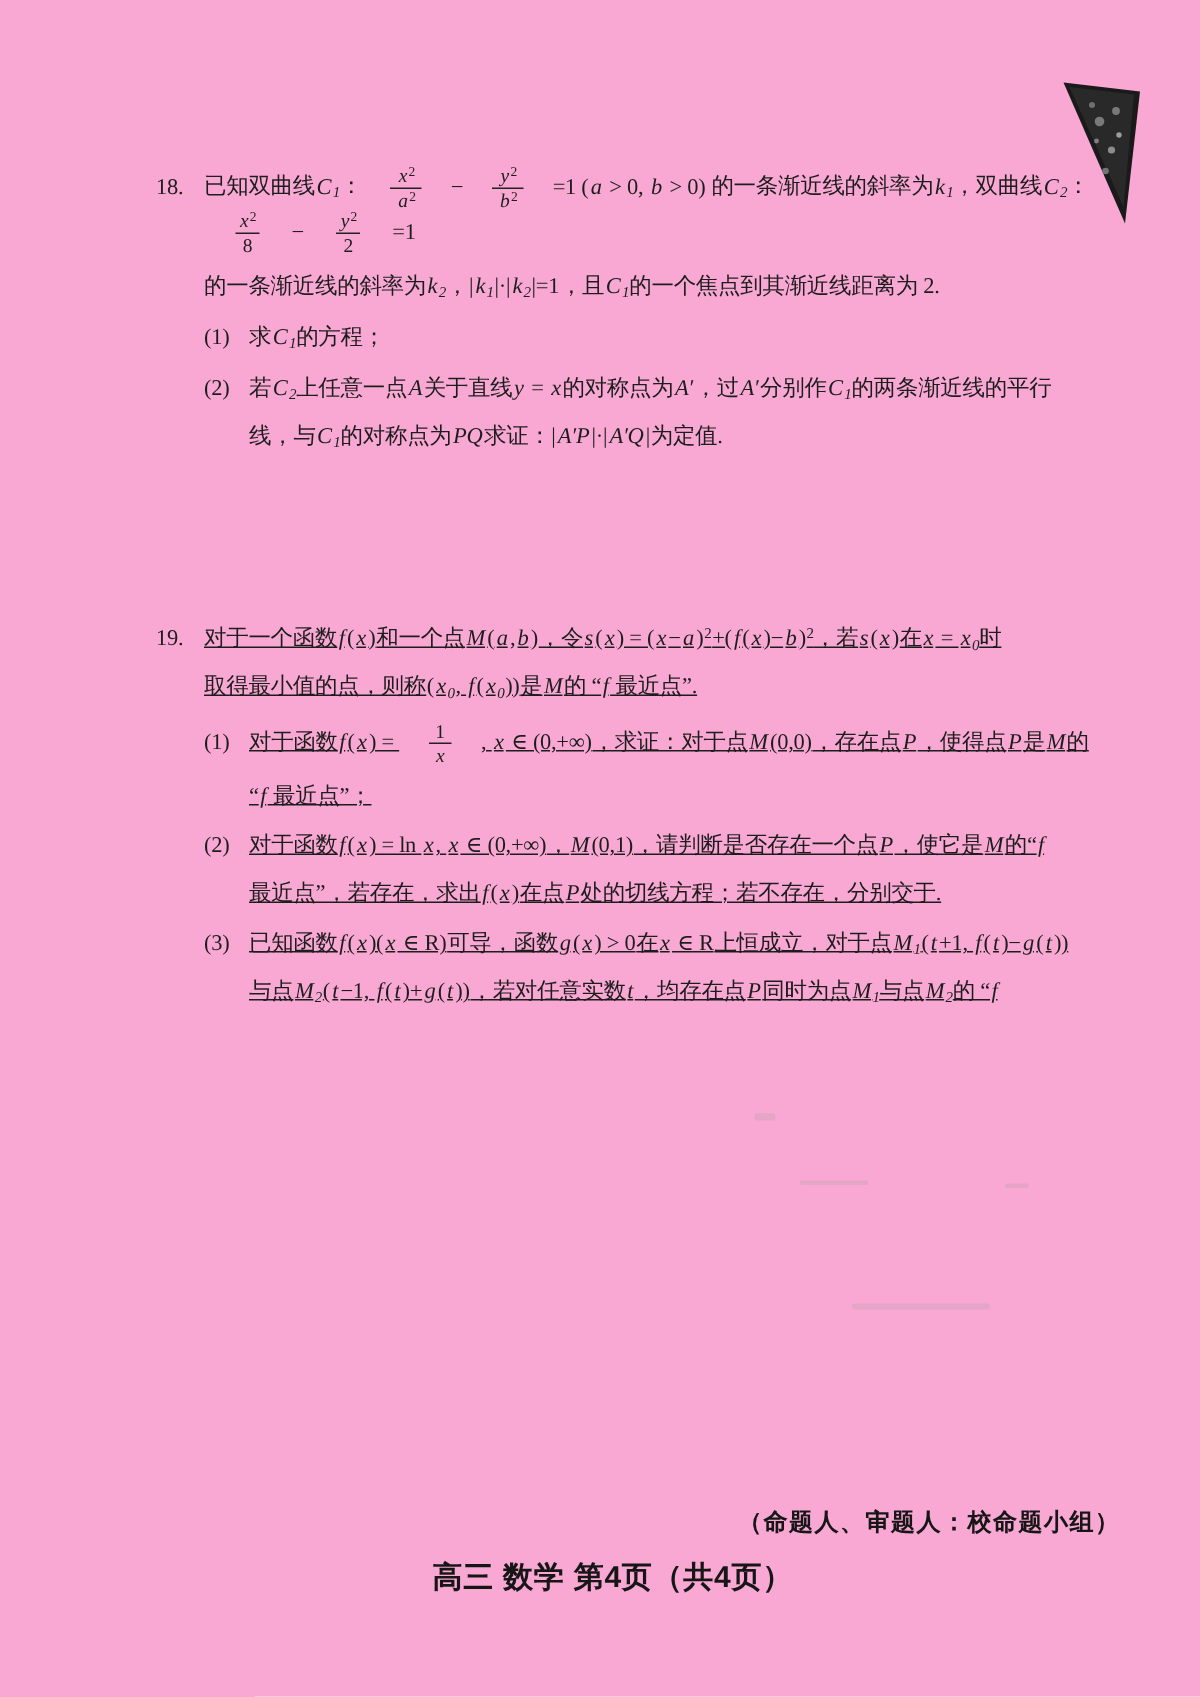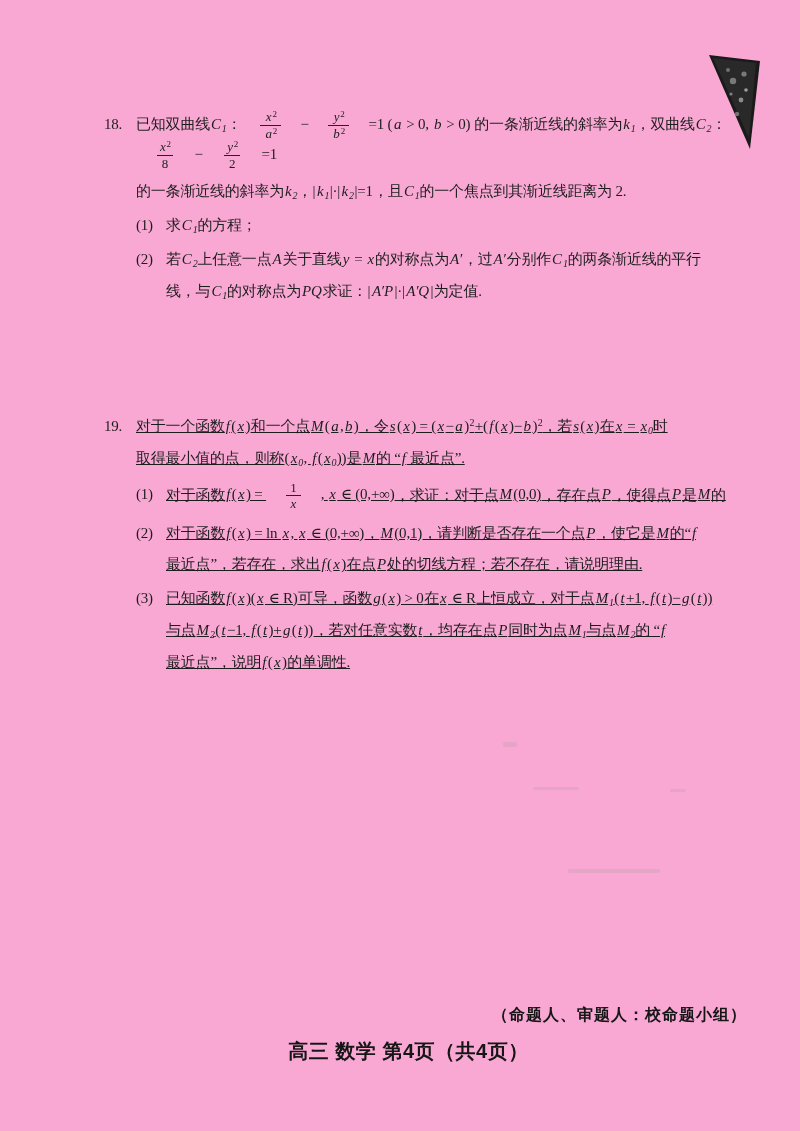--- a/index.html
+++ b/index.html
@@ -89,29 +89,29 @@
         </div>
       </div>
       <div class="problem">
         <div class="pline"><span class="pnum">19.</span><span class="seg cn">对于一个函数</span><span class="seg m">f</span><span class="seg r">(</span><span class="seg m">x</span><span class="seg r">)</span><span class="seg cn">和一个点</span><span class="seg m">M</span><span class="seg r">(</span><span class="seg m">a</span><span class="seg r">,</span><span class="seg m">b</span><span class="seg r">)</span><span class="seg cn">，令</span><span class="seg m">s</span><span class="seg r">(</span><span class="seg m">x</span><span class="seg r">) = (</span><span class="seg m">x</span><span class="seg r">−</span><span class="seg m">a</span><span class="seg r">)</span><span class="seg sup">2</span><span class="seg r">+(</span><span class="seg m">f</span><span class="seg r">(</span><span class="seg m">x</span><span class="seg r">)−</span><span class="seg m">b</span><span class="seg r">)</span><span class="seg sup">2</span><span class="seg cn">，若</span><span class="seg m">s</span><span class="seg r">(</span><span class="seg m">x</span><span class="seg r">)</span><span class="seg cn">在</span><span class="seg m">x</span><span class="seg r"> = </span><span class="seg m">x</span><span class="seg sub">0</span><span class="seg cn">时</span></div>
         <div class="pline"><span class="seg cn">取得最小值的点，则称</span><span class="seg r">(</span><span class="seg m">x</span><span class="seg sub">0</span><span class="seg r">, </span><span class="seg m">f</span><span class="seg r">(</span><span class="seg m">x</span><span class="seg sub">0</span><span class="seg r">))</span><span class="seg cn">是</span><span class="seg m">M</span><span class="seg cn">的 “</span><span class="seg m">f</span><span class="seg cn"> 最近点”.</span></div>
         <div class="item">
           <div class="pline"><span class="ilabel">(1)</span><span class="seg cn">对于函数</span><span class="seg m">f</span><span class="seg r">(</span><span class="seg m">x</span><span class="seg r">) = </span><span class="frac">
               <span class="fnum"><span class="seg r">1</span></span>
               <span class="fden"><span class="seg m">x</span></span>
             </span><span class="seg r">, </span><span class="seg m">x</span><span class="seg r"> ∈ (0,+∞)</span><span class="seg cn">，求证：对于点</span><span class="seg m">M</span><span class="seg r">(0,0)</span><span class="seg cn">，存在点</span><span class="seg m">P</span><span class="seg cn">，使得点</span><span class="seg m">P</span><span class="seg cn">是</span><span class="seg m">M</span><span class="seg cn">的</span></div>
+          <div class="pline"><span class="seg cn">“</span><span class="seg m">f</span><span class="seg cn"> 最近点”；</span></div>
         </div>
         <div class="item">
           <div class="pline"><span class="ilabel">(2)</span><span class="seg cn">对于函数</span><span class="seg m">f</span><span class="seg r">(</span><span class="seg m">x</span><span class="seg r">) = ln </span><span class="seg m">x</span><span class="seg r">, </span><span class="seg m">x</span><span class="seg r"> ∈ (0,+∞)</span><span class="seg cn">，</span><span class="seg m">M</span><span class="seg r">(0,1)</span><span class="seg cn">，请判断是否存在一个点</span><span class="seg m">P</span><span class="seg cn">，使它是</span><span class="seg m">M</span><span class="seg cn">的“</span><span class="seg m">f</span></div>
-          <div class="pline"><span class="seg cn">最近点”，若存在，求出</span><span class="seg m">f</span><span class="seg r">(</span><span class="seg m">x</span><span class="seg r">)</span><span class="seg cn">在点</span><span class="seg m">P</span><span class="seg cn">处的切线方程；若不存在，请说明理由.</span></div>
+          <div class="pline"><span class="seg cn">最近点”，若存在，求出</span><span class="seg m">f</span><span class="seg r">(</span><span class="seg m">x</span><span class="seg r">)</span><span class="seg cn">在点</span><span class="seg m">P</span><span class="seg cn">处的切线方程；若不存在，分别交于.</span></div>
         </div>
         <div class="item">
           <div class="pline"><span class="ilabel">(3)</span><span class="seg cn">已知函数</span><span class="seg m">f</span><span class="seg r">(</span><span class="seg m">x</span><span class="seg r">)(</span><span class="seg m">x</span><span class="seg r"> ∈ R)</span><span class="seg cn">可导，函数</span><span class="seg m">g</span><span class="seg r">(</span><span class="seg m">x</span><span class="seg r">) &gt; 0</span><span class="seg cn">在</span><span class="seg m">x</span><span class="seg r"> ∈ R</span><span class="seg cn">上恒成立，对于点</span><span class="seg m">M</span><span class="seg sub">1</span><span class="seg r">(</span><span class="seg m">t</span><span class="seg r">+1, </span><span class="seg m">f</span><span class="seg r">(</span><span class="seg m">t</span><span class="seg r">)−</span><span class="seg m">g</span><span class="seg r">(</span><span class="seg m">t</span><span class="seg r">))</span></div>
           <div class="pline"><span class="seg cn">与点</span><span class="seg m">M</span><span class="seg sub">2</span><span class="seg r">(</span><span class="seg m">t</span><span class="seg r">−1, </span><span class="seg m">f</span><span class="seg r">(</span><span class="seg m">t</span><span class="seg r">)+</span><span class="seg m">g</span><span class="seg r">(</span><span class="seg m">t</span><span class="seg r">))</span><span class="seg cn">，若对任意实数</span><span class="seg m">t</span><span class="seg cn">，均存在点</span><span class="seg m">P</span><span class="seg cn">同时为点</span><span class="seg m">M</span><span class="seg sub">1</span><span class="seg cn">与点</span><span class="seg m">M</span><span class="seg sub">2</span><span class="seg cn">的 “</span><span class="seg m">f</span></div>
-          <div class="pline"><span class="seg cn">最近点”，说明</span><span class="seg m">f</span><span class="seg r">(</span><span class="seg m">x</span><span class="seg r">)</span><span class="seg cn">的单调性.</span></div>
         </div>
       </div>
     </div>
 
   <div class="smudge a"></div>
   <div class="smudge b"></div>
   <div class="smudge c"></div>
   <div class="smudge d"></div>
 
   <div class="footer-examiner">（命题人、审题人：校命题小组）</div>

